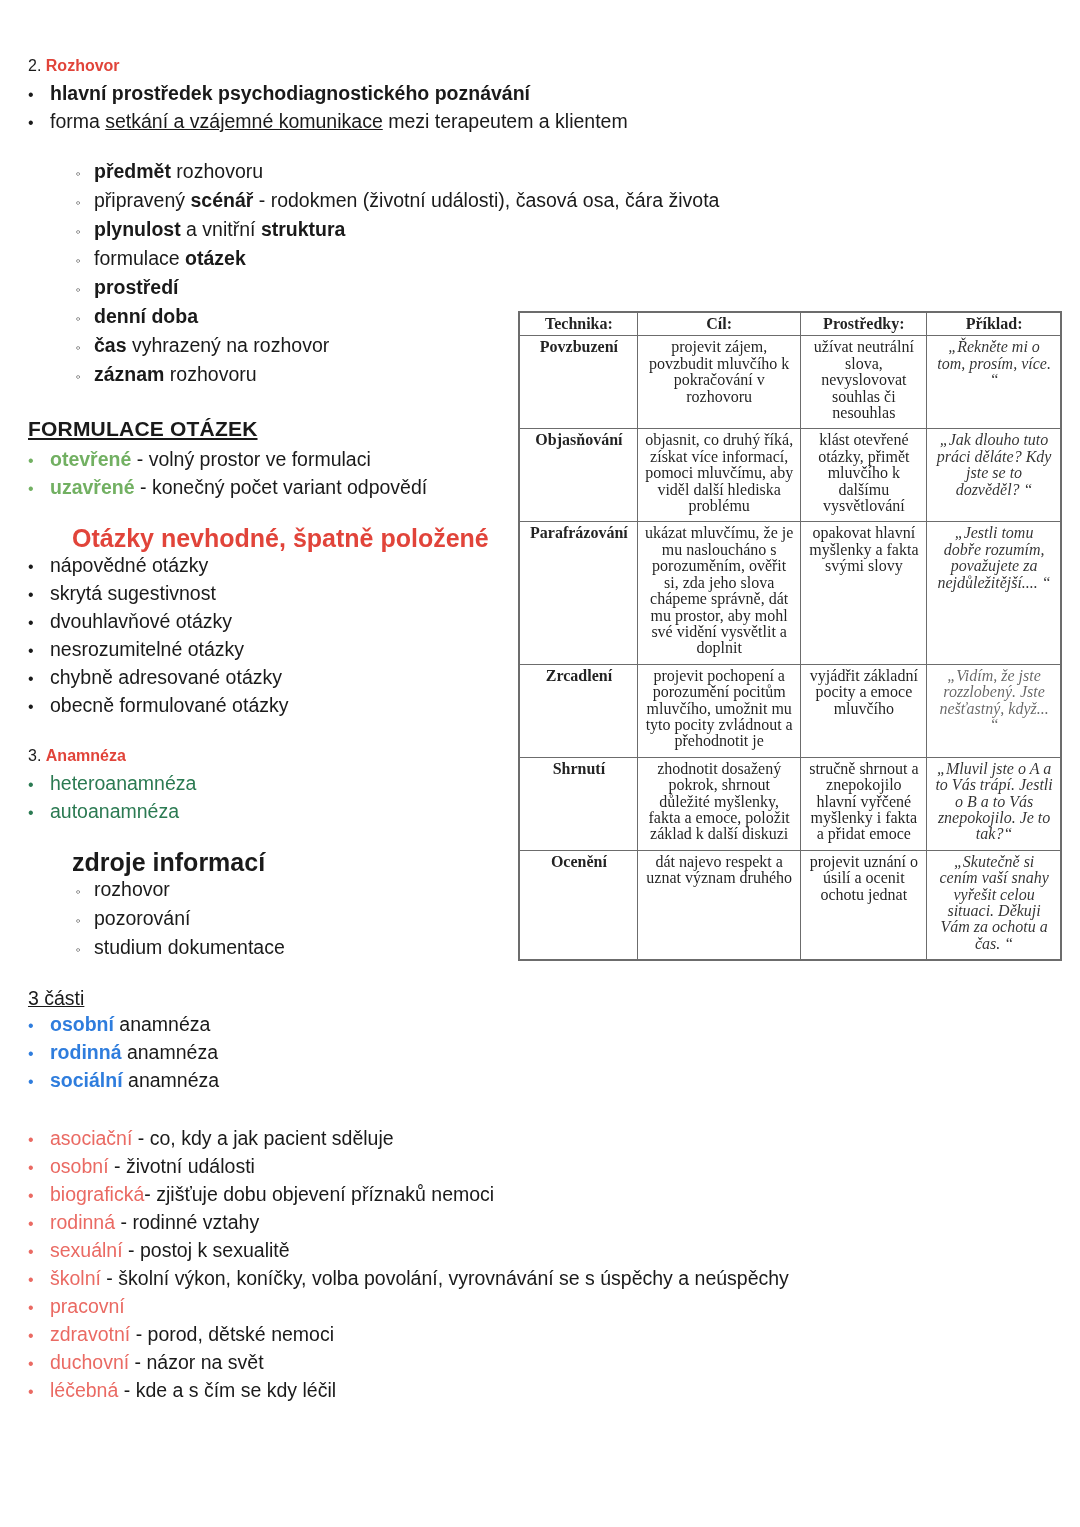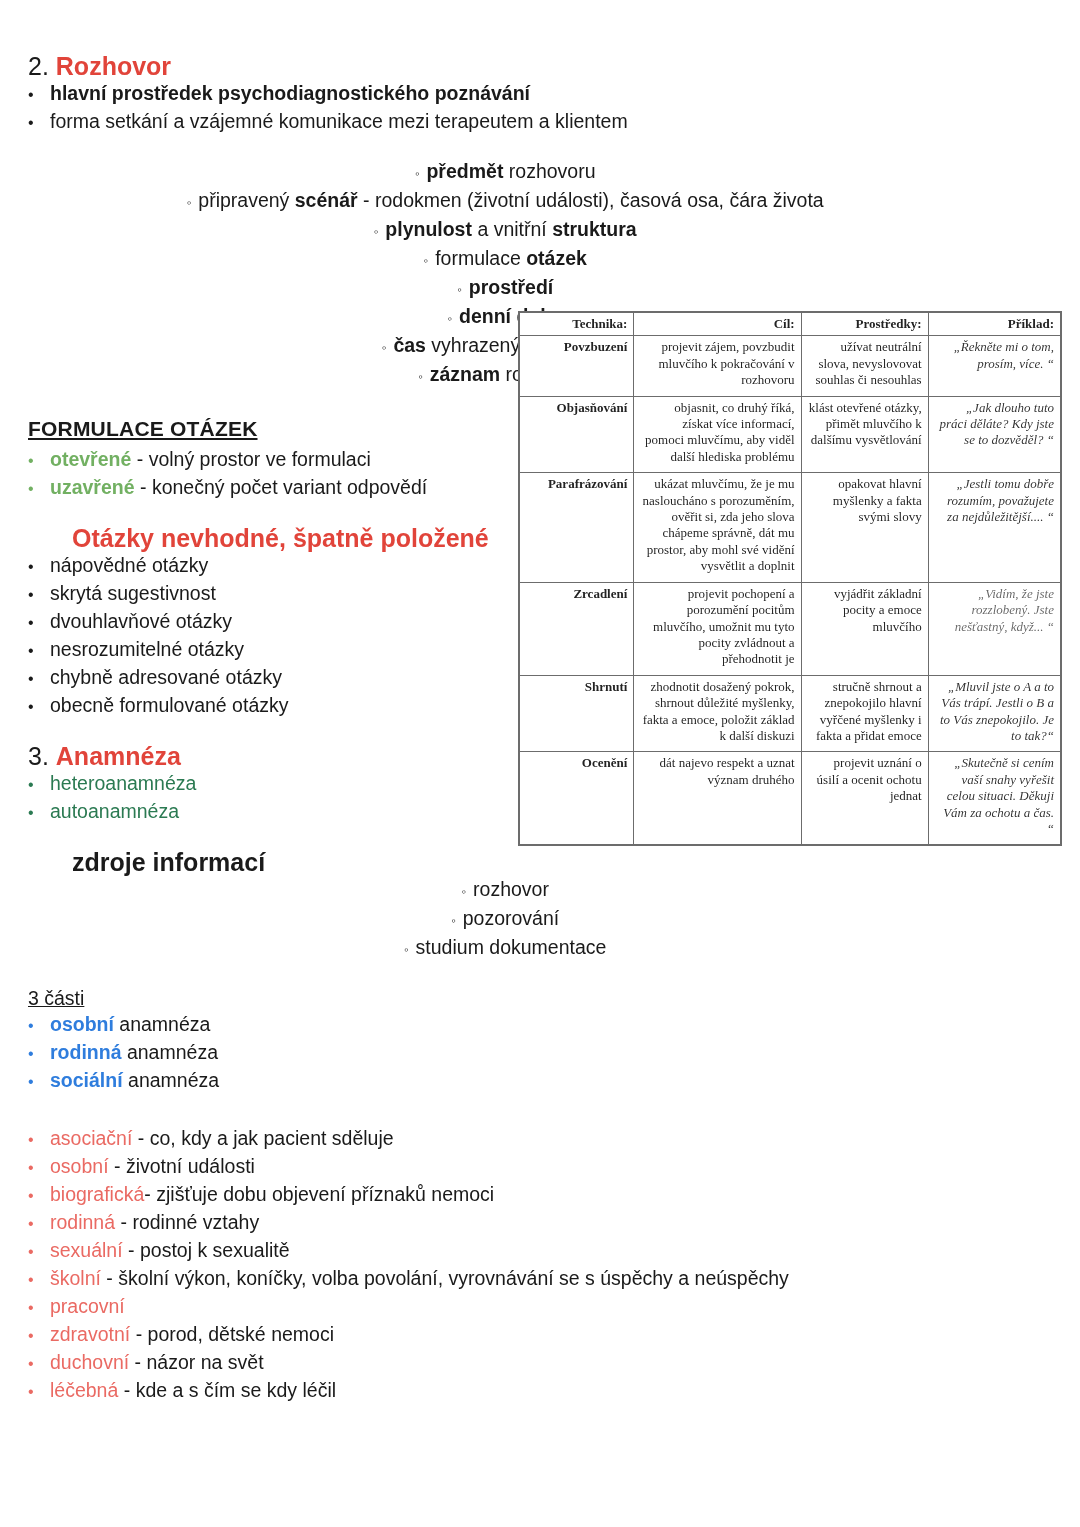--- a/index.html
+++ b/index.html
@@ -45,40 +45,39 @@
   .lvl1 .bullet {
     display: inline-block;
     width: 22px;
     text-align: left;
     font-size: 16px;
     vertical-align: baseline;
   }
   .lvl2 {            
     padding-left: 48px;
     position: relative;
-    text-align: center;
   }
   .lvl2 .bullet {
     display: inline-block;
     width: 18px;
     font-size: 13px;
     vertical-align: baseline;
   }
 
   .b { font-weight: bold; }
-  .u { }
+  .u { text-decoration: underline; }
 
   .red      { color: #e1443a; }
   .redsoft  { color: #ea6a63; }
   .green    { color: #72b062; }
   .greendk  { color: #2b7a52; }
   .blue     { color: #2f7ddd; }
 
   .num-head {
-    font-size: 25px;
+    font-size: 16px;
     line-height: 28px;
   }
 
   .section-head {
     font-size: 21px;
     font-weight: bold;
     line-height: 34px;
     text-decoration: underline;
     letter-spacing: 0.2px;
   }
@@ -112,24 +111,24 @@
     filter: grayscale(100%) contrast(108%);
   }
   .scan-table table {
     border-collapse: collapse;
     width: 100%;
   }
   .scan-table td, .scan-table th {
     border: 1px solid #6d6d6d;
     vertical-align: top;
     padding: 3px 6px 7px 7px;
-    font-size: 13px;
+    font-size: 16px;
     line-height: 16.4px;
     color: #2a2a28;
-    text-align: right;
+    text-align: center;
     font-weight: normal;
   }
   .col-tech { width: 107px; }
   .col-cil  { width: 178px; }
   .col-pros { width: 127px; }
   .col-prik { width: 130px; }
 
   .scan-table .hdr td { font-weight: bold; padding-bottom: 3px; }
   .scan-table .tech { font-weight: bold; }
   .scan-table .ex {

